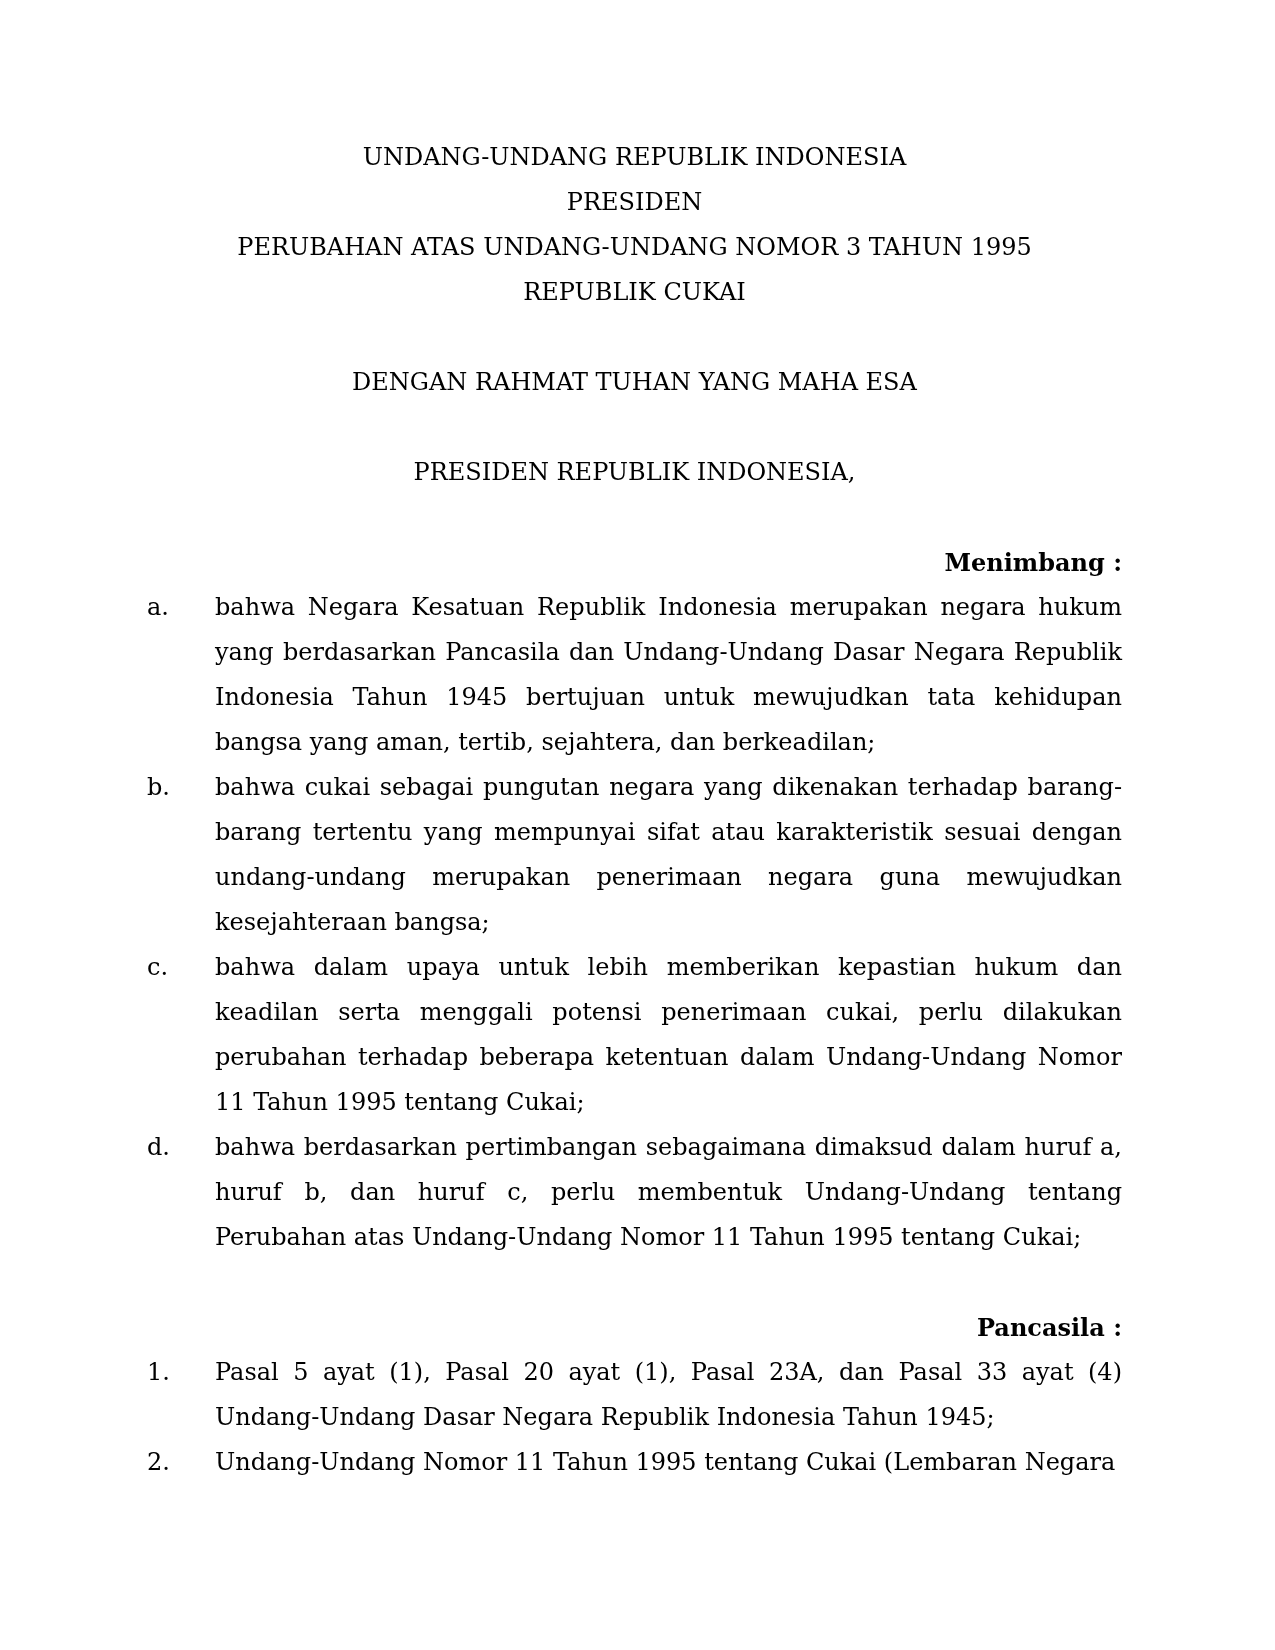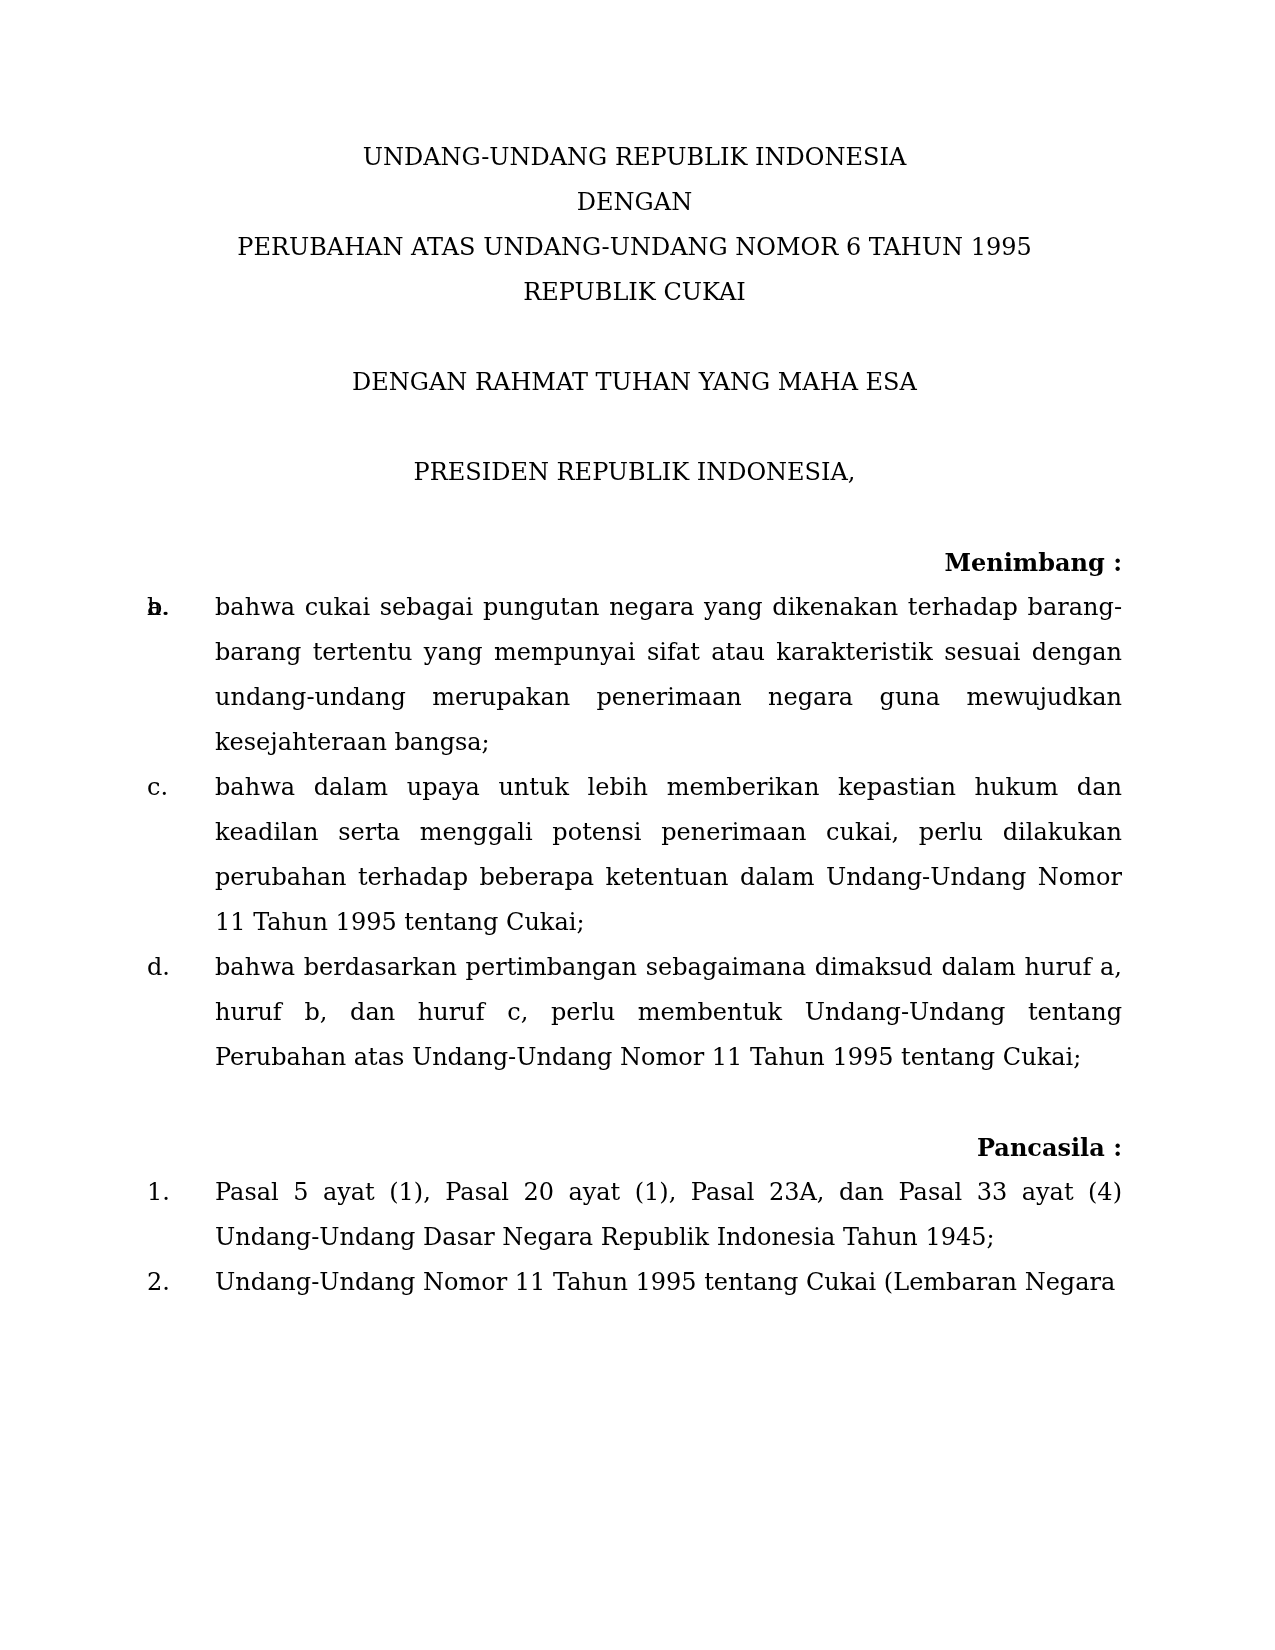--- a/index.html
+++ b/index.html
@@ -43,39 +43,40 @@
     text-align: left;
   }
 </style>
 </head>
 <body>
 
 <div class="page">
 
   <div class="center">
     <div>UNDANG-UNDANG REPUBLIK INDONESIA</div>
-    <div>DENGAN</div>
-    <div>PERUBAHAN ATAS UNDANG-UNDANG NOMOR 6 TAHUN 1995</div>
+    <div>PRESIDEN</div>
+    <div>PERUBAHAN ATAS UNDANG-UNDANG NOMOR 3 TAHUN 1995</div>
     <div>REPUBLIK CUKAI</div>
   </div>
 
   <div class="blank-line"></div>
 
   <div class="center">DENGAN RAHMAT TUHAN YANG MAHA ESA</div>
 
   <div class="blank-line"></div>
 
   <div class="center">PRESIDEN REPUBLIK INDONESIA,</div>
 
   <div class="blank-line"></div>
 
   <div class="section-label">Menimbang :</div>
 
   <div class="hang">
     <span class="marker">a.</span>
+    <span>bahwa Negara Kesatuan Republik Indonesia merupakan negara hukum yang berdasarkan Pancasila dan Undang-Undang Dasar Negara Republik Indonesia Tahun 1945 bertujuan untuk mewujudkan tata kehidupan bangsa yang aman, tertib, sejahtera, dan berkeadilan;</span>
   </div>
   <div class="hang">
     <span class="marker">b.</span>
     <span>bahwa cukai sebagai pungutan negara yang dikenakan terhadap barang-barang tertentu yang mempunyai sifat atau karakteristik sesuai dengan undang-undang merupakan penerimaan negara guna mewujudkan kesejahteraan bangsa;</span>
   </div>
   <div class="hang">
     <span class="marker">c.</span>
     <span>bahwa dalam upaya untuk lebih memberikan kepastian hukum dan keadilan serta menggali potensi penerimaan cukai, perlu dilakukan perubahan terhadap beberapa ketentuan dalam Undang-Undang Nomor 11 Tahun 1995 tentang Cukai;</span>
   </div>
   <div class="hang">

